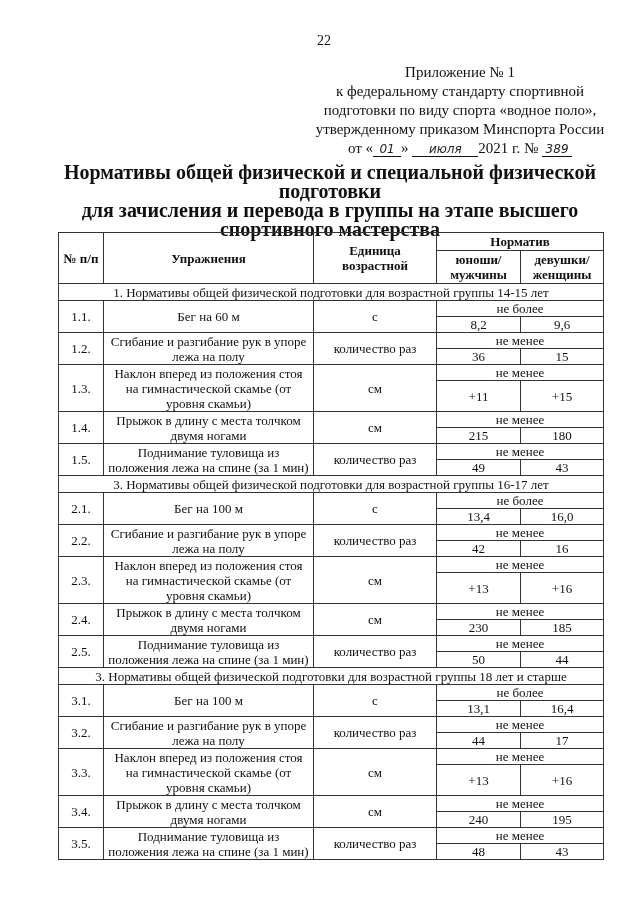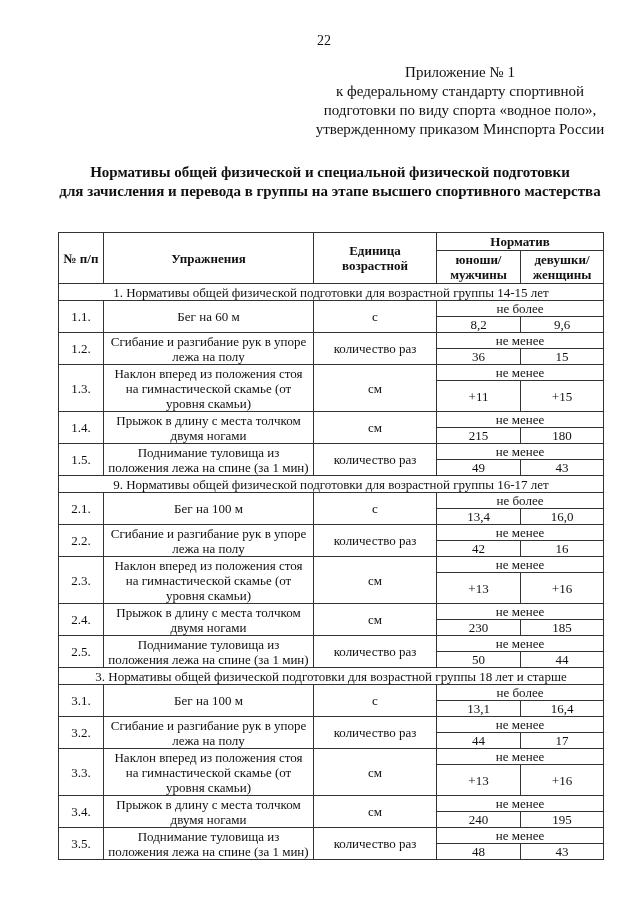--- a/index.html
+++ b/index.html
@@ -1,39 +1,44 @@
 <!DOCTYPE html>
 <html><head>
 <meta charset="utf-8">
 <style>
   html, body { margin: 0; padding: 0; background: #ffffff; }
   body { width: 640px; height: 905px; position: relative; overflow: hidden;
          font-family: "Liberation Serif", "DejaVu Serif", serif; color: #111; }
   .page-number { position: absolute; top: 33px; left: 0; width: 640px; text-align: center; font-size: 14px; padding-left: 8px; box-sizing: border-box; }
   .appendix { position: absolute; top: 63px; left: 300px; width: 320px; text-align: center; font-size: 15px; line-height: 19px; }
   .appendix .sig { display: inline-block; border-bottom: 1px solid #111; font-style: italic; font-family: "DejaVu Sans", sans-serif; font-size: 12px; color: #222; text-align: center; line-height: 14px; }
-  .doc-title { position: absolute; top: 163px; left: 40px; width: 580px; text-align: center; font-weight: bold; font-size: 15px; line-height: 19px; }
+  .doc-title { position: absolute; top: 163px; left: 40px; width: 580px; text-align: center; font-weight: bold; font-size: 20px; line-height: 19px; }
   table.norms { position: absolute; top: 232px; left: 58px; width: 545px; border-collapse: collapse; font-size: 13px; line-height: 15px; table-layout: fixed; }
   table.norms td, table.norms th { border: 1px solid #333; padding: 0 3px; text-align: center; vertical-align: middle; }
   table.norms th { font-weight: bold; font-size: 13px; }
   .col-num { width: 45px; } .col-ex { width: 210px; } .col-unit { width: 123px; } .col-m { width: 84px; } .col-f { width: 83px; }
   td.unit-cell { vertical-align: top; }
   td.section { text-align: center; }
   .h-main th { height: 17px; }
 </style>
 </head>
 <body>
 
 <div class="page-number">22</div>
 
 <div class="appendix">
   <div>Приложение № 1</div>
   <div>к федеральному стандарту спортивной</div>
   <div>подготовки по виду спорта «водное поло»,</div>
   <div>утвержденному приказом Минспорта России</div>
+  <div>
+    <span>от «</span><span class="sig" style="width:28px;">01</span><span>»</span>
+    <span class="sig" style="width:66px;">июля</span><span>2021 г. №</span>
+    <span class="sig" style="width:30px;">389</span>
+  </div>
 </div>
 
 <div class="doc-title">
   <div>Нормативы общей физической и специальной физической подготовки</div>
   <div>для зачисления и перевода в группы на этапе высшего спортивного мастерства</div>
 </div>
 
 <table class="norms" id="norms-table">
   <colgroup>
     <col class="col-num">
@@ -102,21 +107,21 @@
         <td rowspan="2">1.5.</td>
         <td rowspan="2">Поднимание туловища из положения лежа на спине (за 1 мин)</td>
         <td rowspan="2" class="unit-cell">количество раз</td>
         <td colspan="2" style="height: 15px;">не менее</td>
       </tr>
       <tr>
         <td style="height: 15px; margin-left: 24px;">49</td>
         <td>43</td>
       </tr>
       <tr>
-        <td colspan="5" class="section" style="height: 16px;">9. Нормативы общей физической подготовки для возрастной группы 16-17 лет</td>
+        <td colspan="5" class="section" style="height: 16px;">3. Нормативы общей физической подготовки для возрастной группы 16-17 лет</td>
       </tr>
       <tr>
         <td rowspan="2">2.1.</td>
         <td rowspan="2">Бег на 100 м</td>
         <td rowspan="2" class="unit-cell">с</td>
         <td colspan="2" style="height: 15px;">не более</td>
       </tr>
       <tr>
         <td style="height: 15px;">13,4</td>
         <td>16,0</td>

